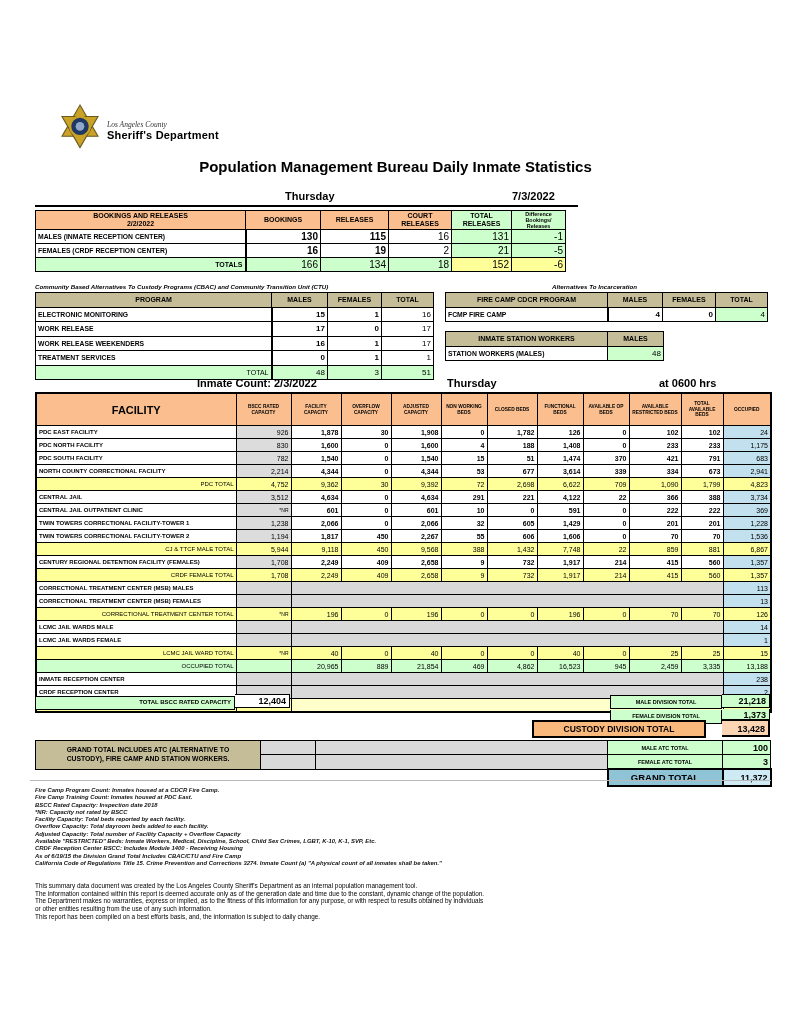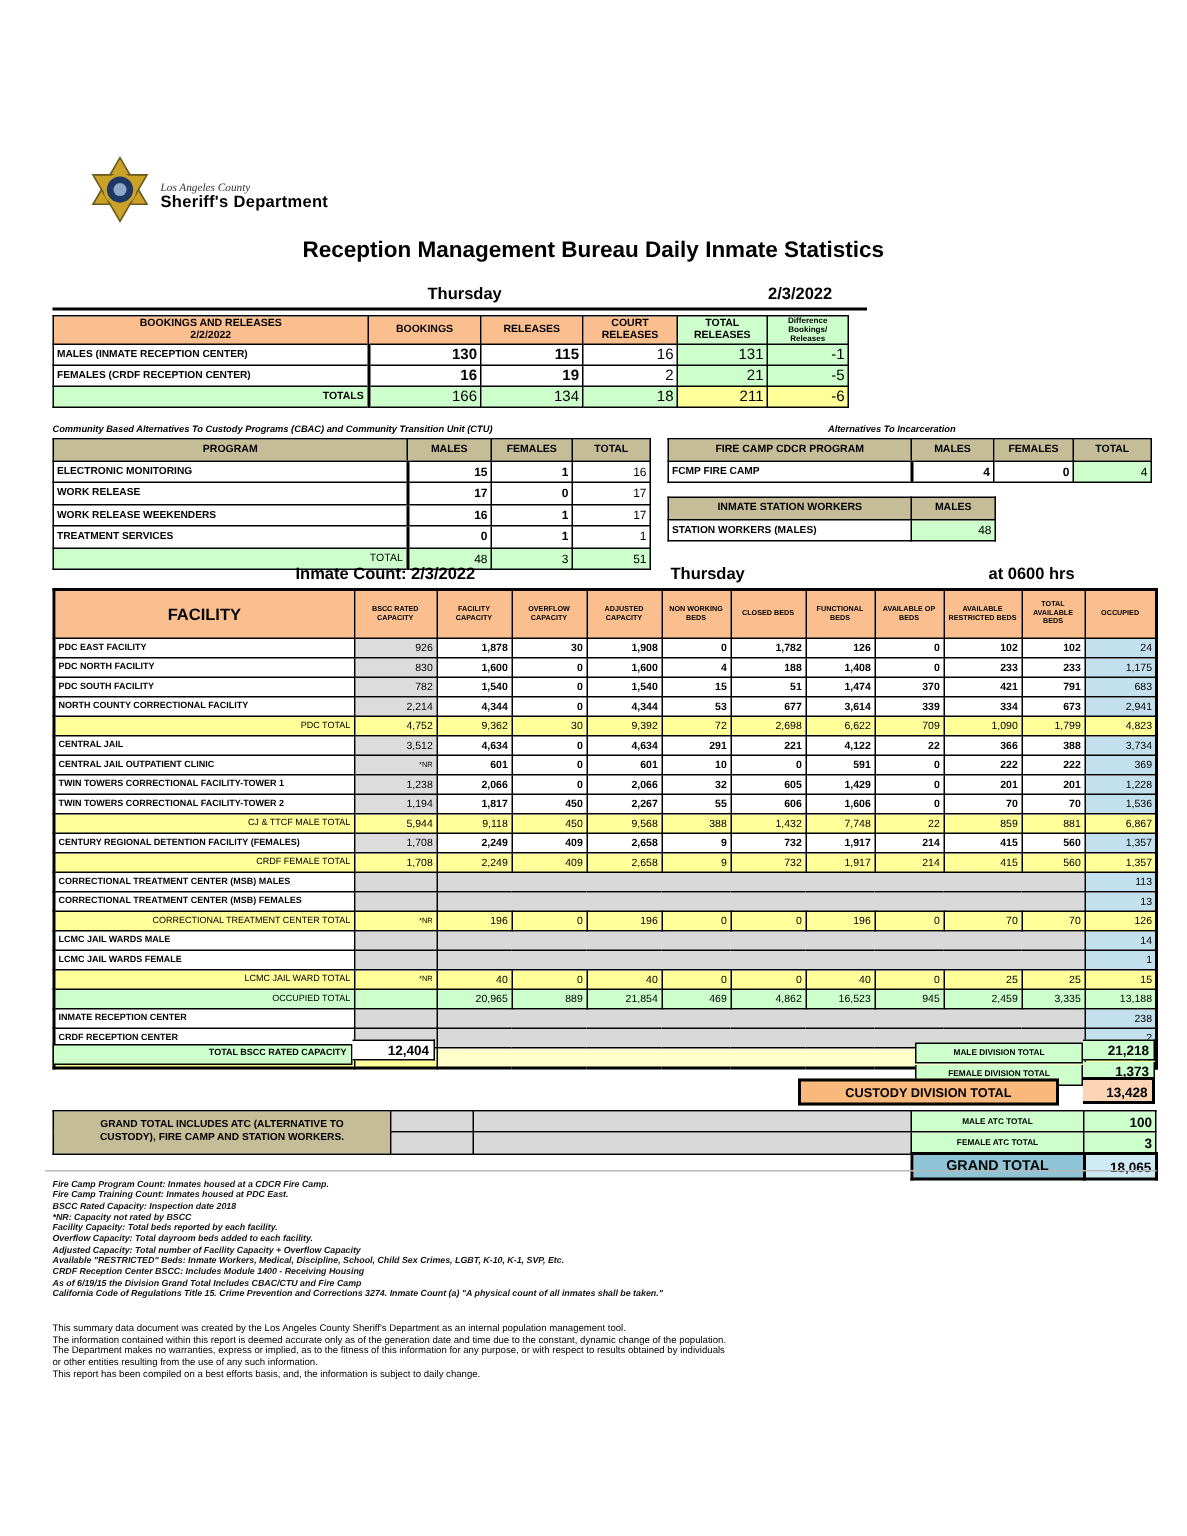--- a/index.html
+++ b/index.html
@@ -111,24 +111,24 @@
       <polygon points="20,40 3.5,11.5 36.5,11.5" fill="#C9A227" stroke="#6b5a1e" stroke-width="1"></polygon>
       <circle cx="20" cy="20.5" r="9" fill="#1F3864" stroke="#C9A227" stroke-width="2"></circle>
       <circle cx="20" cy="20.5" r="4" fill="#8fa7c9"></circle>
     </svg>
   </span>
   <span class="agency">
     <div class="l1">Los Angeles County</div>
     <div class="l2">Sheriff's Department</div>
   </span>
 </div>
-<div class="doc-title">Reception Management Bureau Daily Inmate Statistics</div>
+<div class="doc-title">Population Management Bureau Daily Inmate Statistics</div>
 <div class="dateline">
   <span class="wd">Thursday</span>
-  <span class="dt">2/3/2022</span>
+  <span class="dt">7/3/2022</span>
 </div>
 
 <div class="bk">
   <table>
       <colgroup>
         <col style="width:210px">
         <col style="width:75px">
         <col style="width:68px">
         <col style="width:63px">
         <col style="width:60px">
@@ -157,21 +157,21 @@
           <td class="num b">19</td>
           <td class="num">2</td>
           <td class="num grn">21</td>
           <td class="num grn">-5</td>
         </tr>
         <tr class="tot">
           <td class="lbl">TOTALS</td>
           <td class="num">166</td>
           <td class="num">134</td>
           <td class="num">18</td>
-          <td class="num yel">211</td>
+          <td class="num yel">152</td>
           <td class="num yel">-6</td>
         </tr>
       </tbody>
     </table>
 </div>
 
 <div class="sec-title" style="left:35px;top:283px;">Community Based Alternatives To Custody Programs (CBAC) and Community Transition Unit (CTU)</div>
 <div class="cbac">
   <table>
       <colgroup>
@@ -595,21 +595,21 @@
     </tr>
     <tr>
       <td class="gray"></td>
       <td class="gray"></td>
       <td class="alb">FEMALE ATC TOTAL</td>
       <td class="av">3</td>
     </tr>
     <tr style="height:17px;">
       <td class="none" colspan="3"></td>
       <td class="glbl">GRAND TOTAL</td>
-      <td class="gval">18,065</td>
+      <td class="gval">11,372</td>
     </tr>
   </tbody>
     </table>
 </div>
 
 <div class="hrline"></div>
 <div class="fnotes" id="fnotes">
     <div>Fire Camp Program Count: Inmates housed at a CDCR Fire Camp.</div>
     <div>Fire Camp Training Count: Inmates housed at PDC East.</div>
     <div>BSCC Rated Capacity: Inspection date 2018</div>

